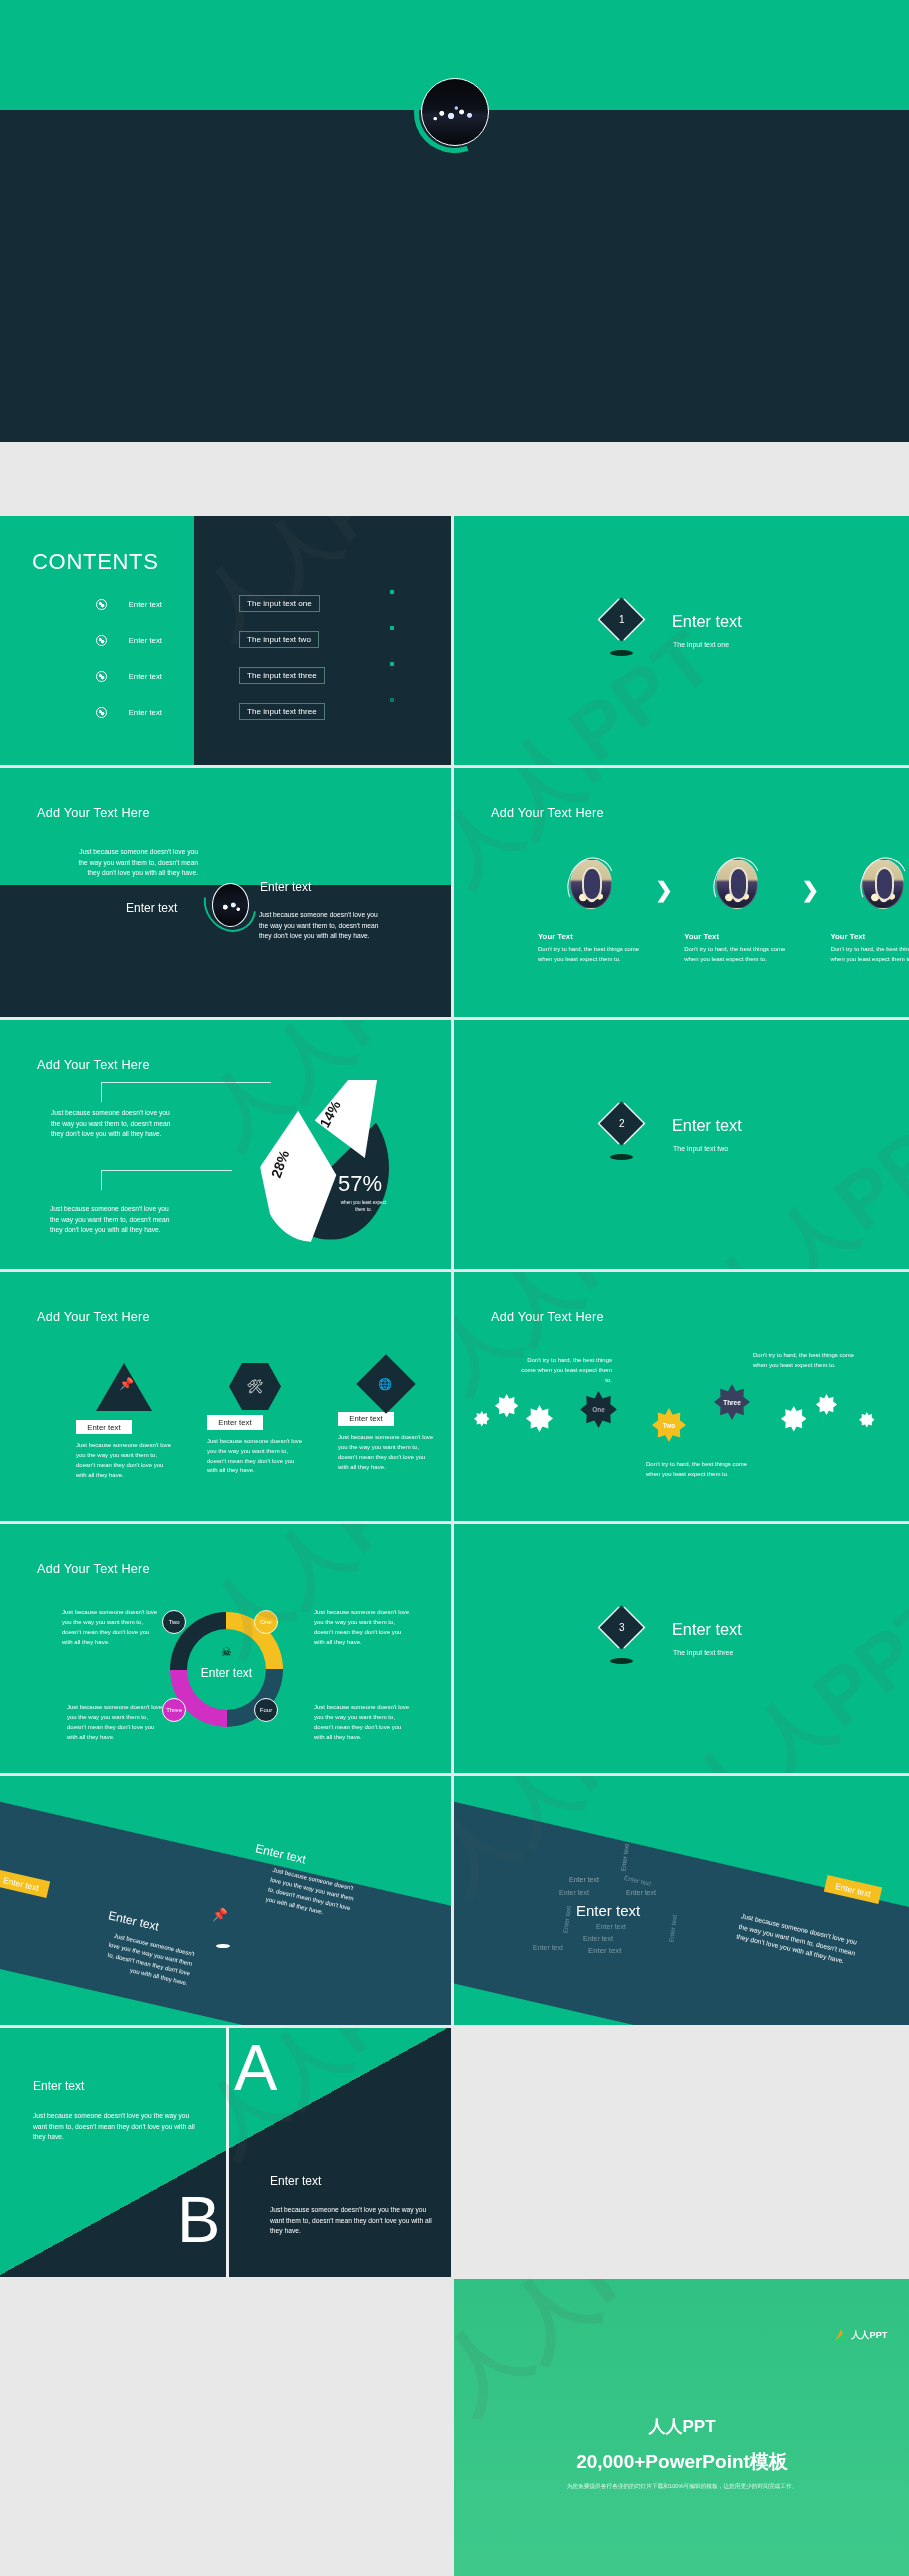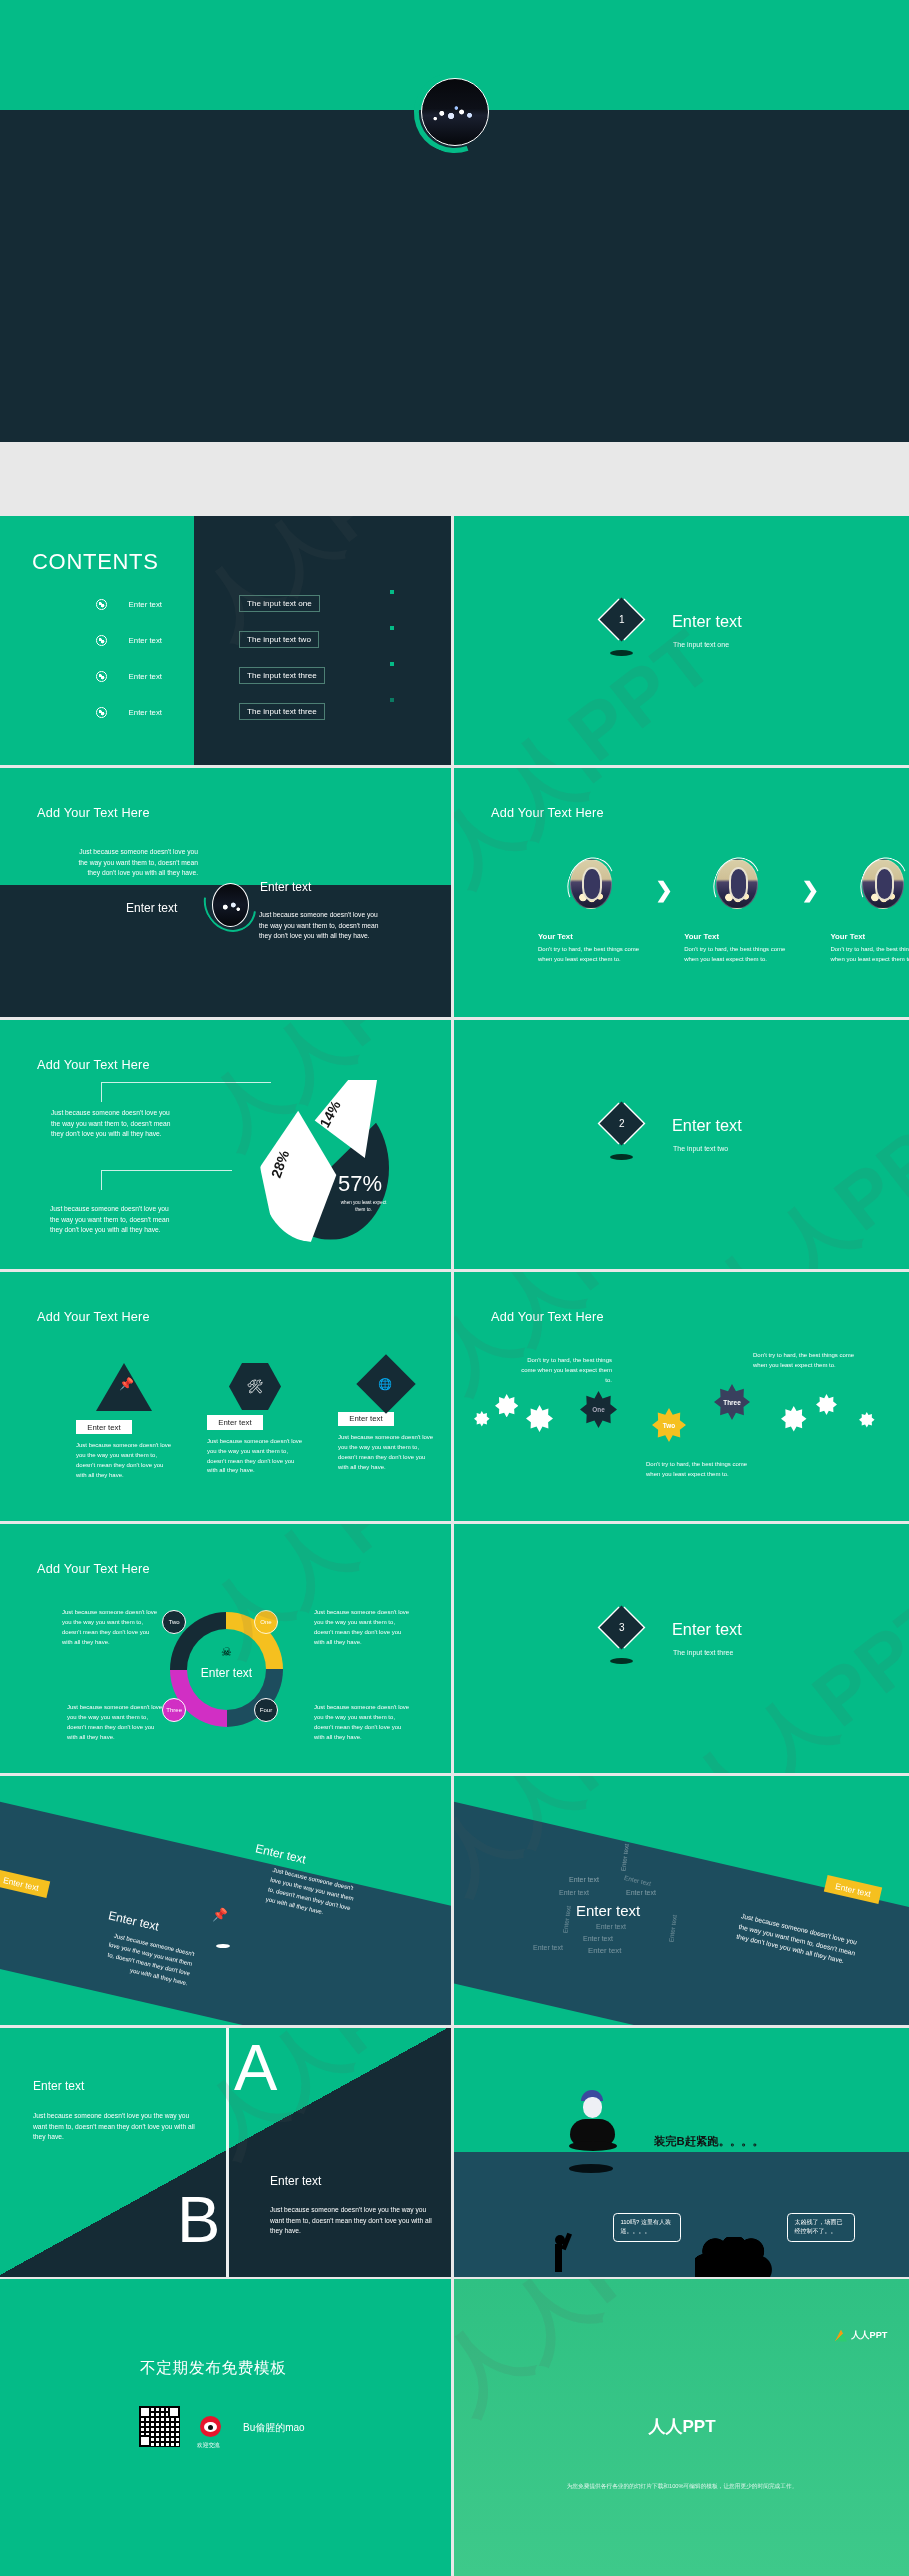--- a/index.html
+++ b/index.html
@@ -431,67 +431,30 @@
     <div style="position:absolute;left:226px;top:0;width:2.8px;height:249px;background:#fff;opacity:.92;"></div>
     <div class="wm wm2" style="left:180px;top:-42px;font-size:78px;">人人PPT</div>
     <div class="bigletter" style="left:234px;top:10.6px;">A</div>
     <div class="bigletter" style="left:177px;top:163px;">B</div>
     <div style="position:absolute;left:33px;top:51px;color:#fff;font-size:12px;font-weight:300;">Enter text</div>
     <div class="body-sm" style="position:absolute;left:33px;top:83px;width:166px;">Just because someone doesn't love you the way you want them to, doesn't mean they don't love you with all they have.</div>
     <div style="position:absolute;left:270px;top:146px;color:#fff;font-size:12px;font-weight:300;">Enter text</div>
     <div class="body-sm" style="position:absolute;left:270px;top:177px;width:166px;">Just because someone doesn't love you the way you want them to, doesn't mean they don't love you with all they have.</div>
   </div>
 
-  <div class="slide halfR" style="top:2028px;height:249px;">
-    <div style="position:absolute;left:0;right:0;top:124px;bottom:0;background:#1d4d5e;"></div>
-    <div class="cap" style="left:127px;top:62px;"></div>
-    <div class="meditator-head" style="left:129px;top:69px;"></div>
-    <div style="position:absolute;left:116px;top:91px;width:45px;height:27px;border-radius:21px 21px 15.6px 15.6px;background:#0b0b0b;"></div>
-    <div style="position:absolute;left:115px;top:113px;width:48px;height:10px;border-radius:50%;background:#0b0b0b;"></div>
-    <div style="position:absolute;left:115px;top:136px;width:44px;height:8.5px;border-radius:50%;background:#000;opacity:.8;"></div>
-    <div style="position:absolute;left:200px;top:106px;color:#111;font-size:11.3px;font-weight:600;">装完B赶紧跑。。。。</div>
-
-    <div class="bubble" style="left:159px;top:185px;width:68px;">110吗? 这里有人装逼。。。。</div>
-    <div class="bubble" style="left:333px;top:185px;width:68px;">太凶残了，场面已经控制不了。。</div>
-    <div style="position:absolute;left:101px;top:216px;width:7px;height:28px;background:#000;"></div>
-    <div style="position:absolute;left:101px;top:207px;width:10px;height:10px;border-radius:50%;background:#000;"></div>
-    <div style="position:absolute;left:110px;top:205px;width:5px;height:17px;background:#000;transform:rotate(22deg);"></div>
-    <div style="position:absolute;left:241px;top:209px;width:78px;height:42px;
-      background:
-       radial-gradient(circle at 14% 76%, #000 0 15px, transparent 15.6px),
-       radial-gradient(circle at 36% 70%, #000 0 15px, transparent 15.6px),
-       radial-gradient(circle at 58% 72%, #000 0 15px, transparent 15.6px),
-       radial-gradient(circle at 80% 78%, #000 0 14px, transparent 15px),
-       radial-gradient(circle at 26% 34%, #000 0 12.7px, transparent 13.4px),
-       radial-gradient(circle at 50% 26%, #000 0 12.7px, transparent 13.4px),
-       radial-gradient(circle at 72% 34%, #000 0 12.7px, transparent 13.4px);"></div>
-  </div>
   <div class="vsep" style="left:451px;top:2028px;height:249px;"></div>
   <div class="sep" style="top:2277px;"></div>
 
-  <div class="slide halfL" style="top:2279px;height:297px;">
-    <div style="position:absolute;left:140px;top:79px;color:#fff;font-size:15.6px;font-weight:300;letter-spacing:0.7px;">不定期发布免费模板</div>
-    <div class="qr" style="left:139px;top:127px;">
-      <div class="qr-eye" style="left:0;top:0;"></div>
-      <div class="qr-eye" style="right:0;top:0;"></div>
-      <div class="qr-eye" style="left:0;bottom:0;"></div>
-    </div>
-    <div class="weibo" style="left:200px;top:137px;">
-      <div style="position:absolute;left:4.2px;top:6.4px;width:12.7px;height:10px;border-radius:50%;background:#fff;"></div>
-      <div style="position:absolute;left:7.8px;top:8.5px;width:5.7px;height:5.7px;border-radius:50%;background:#111;"></div>
-    </div>
-    <div style="position:absolute;left:197px;top:163px;color:#fff;font-size:5.7px;">欢迎交流</div>
-    <div style="position:absolute;left:243px;top:142px;color:#fff;font-size:10px;font-weight:300;">Bu偷腥的mao</div>
-  </div>
 
   <div class="slide halfR" style="top:2279px;height:297px;background:linear-gradient(#2fc183,#3ec98a);">
     <div class="wm wm2" style="left:-39px;top:-50px;font-size:84px;">人人PPT</div>
     <div class="brandbox" style="right:22.6px;top:50px;">
       <div class="brandmark"></div>
       <div style="color:#fff;font-size:9.2px;font-weight:bold;">人人PPT</div>
     </div>
     <div style="position:absolute;left:0;right:0;top:136px;text-align:center;color:#fff;font-size:17px;font-weight:bold;">人人PPT</div>
+    <div style="position:absolute;left:0;right:0;top:170px;text-align:center;color:#fff;font-size:19px;font-weight:bold;">20,000+PowerPoint模板</div>
     <div style="position:absolute;left:0;right:0;top:204px;text-align:center;color:rgba(255,255,255,.85);font-size:5.7px;">为您免费提供各行各业的的幻灯片下载和100%可编辑的模板，让您用更少的时间完成工作。</div>
   </div>
   <div class="vsep" style="left:451px;top:2279px;height:297px;"></div>
 
 </div>
 
 
 </body></html>

